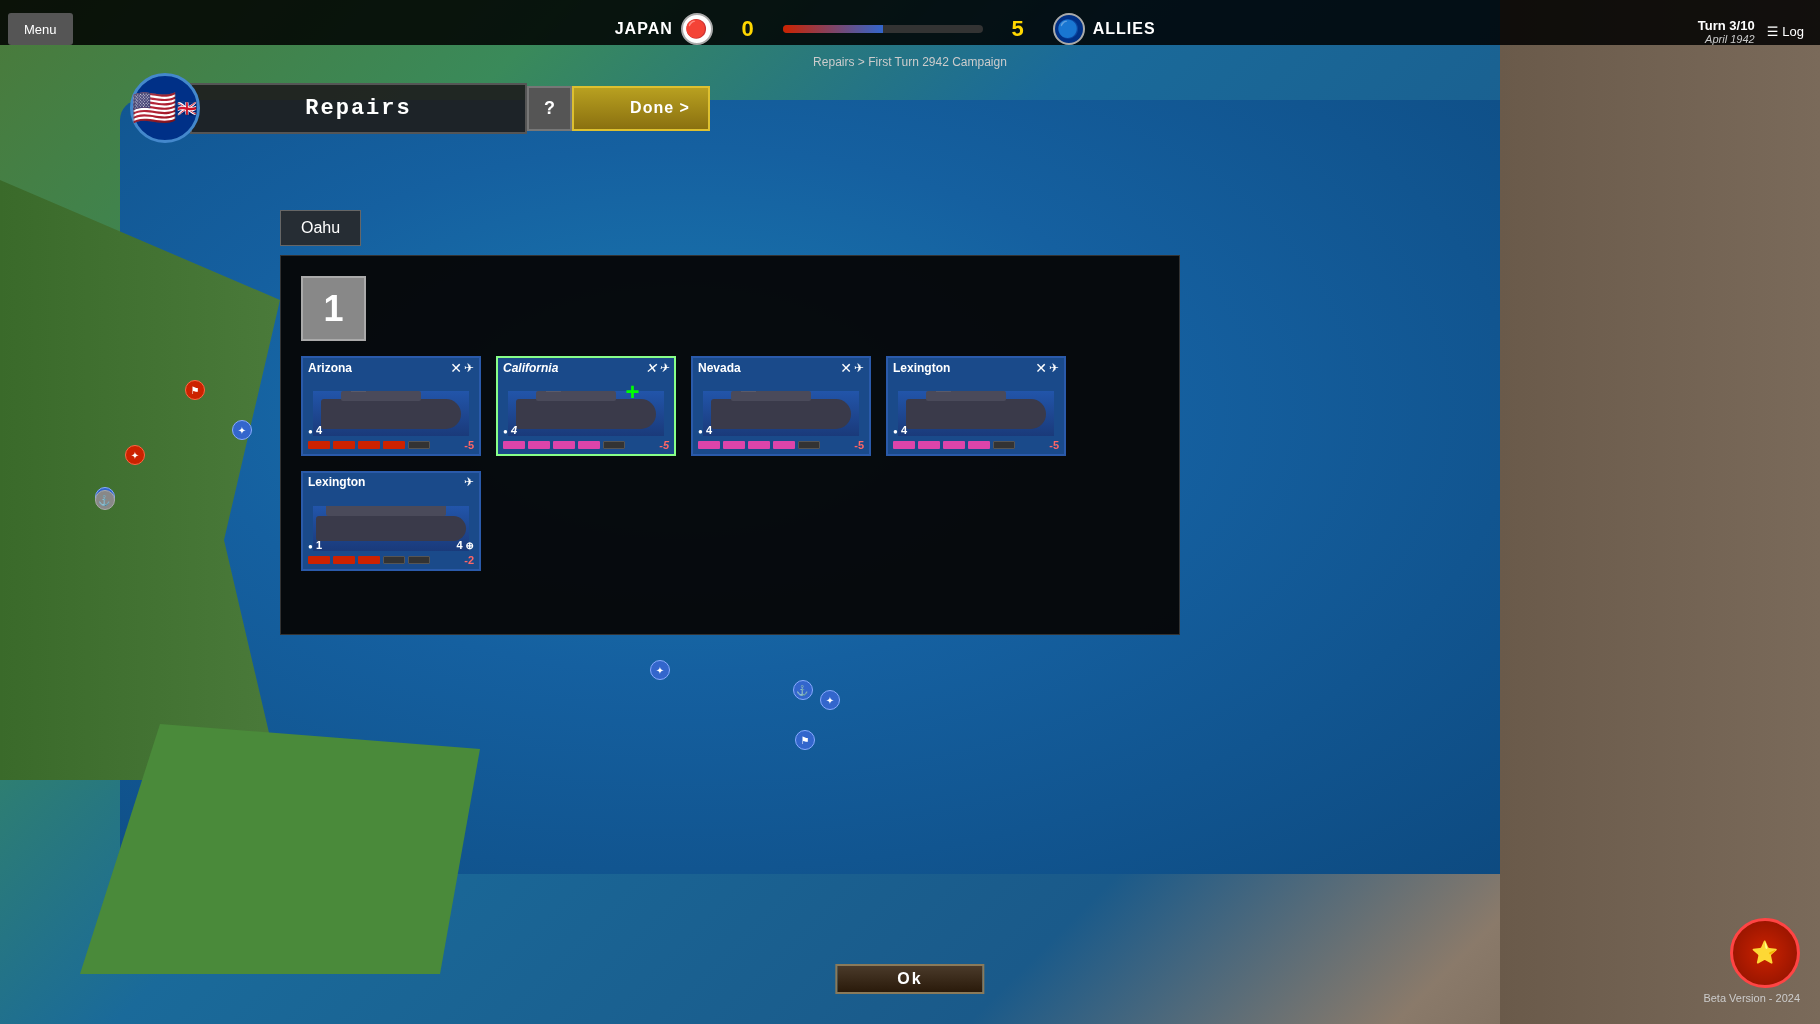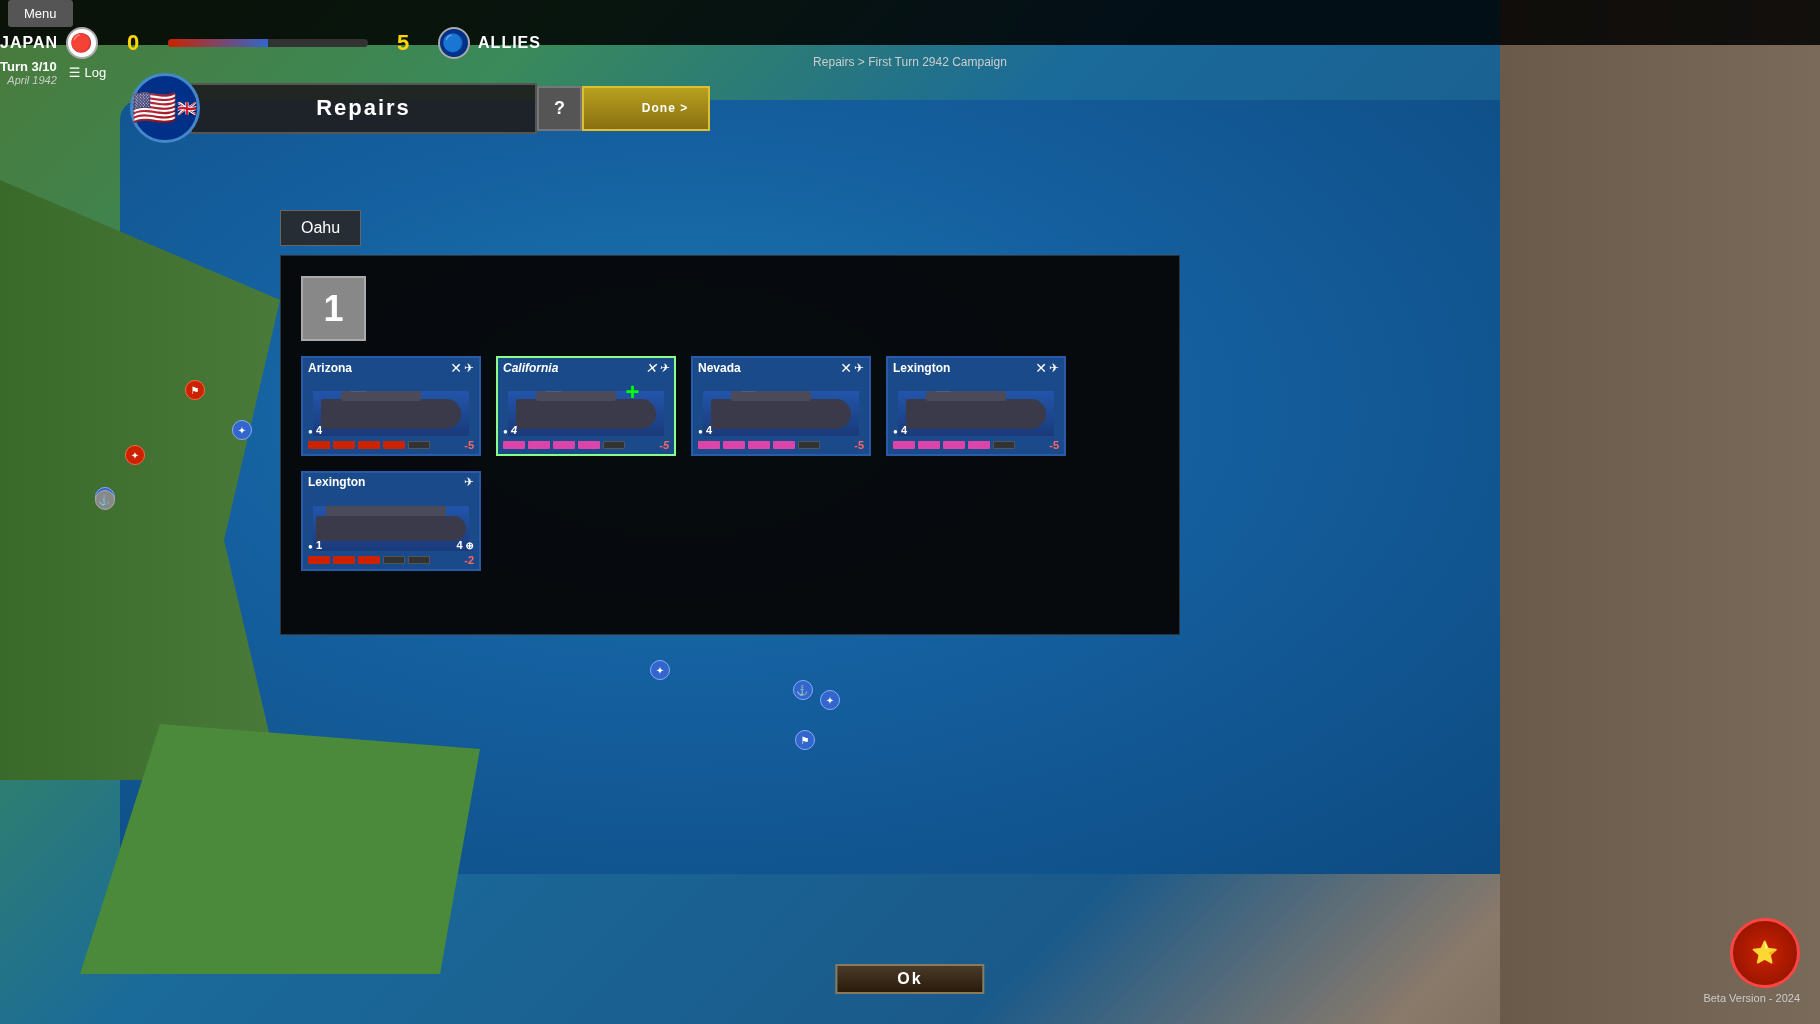--- a/index.html
+++ b/index.html
@@ -61,23 +61,22 @@
 
     
     .top-bar {
       position: absolute;
       top: 0;
       left: 0;
       right: 0;
       height: 45px;
       background: rgba(0,0,0,0.85);
       display: flex;
-      align-items: flex-start;
+      align-items: flex-end;
       z-index: 100;
-      flex-direction: column;
     }
 
     .menu-btn {
       background: #555;
       color: white;
       border: none;
       padding: 6px 16px;
       margin-left: 8px;
       font-size: 13px;
       cursor: pointer;
@@ -202,20 +201,21 @@
     }
 
     .repairs-title-bar {
       flex: 1;
       background: rgba(30,30,30,0.92);
       border: 2px solid #555;
       height: 51px;
       display: flex;
       align-items: center;
       justify-content: center;
+      font-family: Liberation Mono, monospace;
     }
 
     .repairs-title {
       color: white;
       font-size: 22px;
       font-weight: bold;
       letter-spacing: 2px;
     }
 
     .help-btn {
@@ -226,26 +226,26 @@
       color: white;
       font-size: 18px;
       font-weight: bold;
       cursor: pointer;
       display: flex;
       align-items: center;
       justify-content: center;
     }
 
     .done-btn {
-      width: 128px;
+      width: 138px;
       height: 45px;
       background: linear-gradient(to bottom, #b8a020, #8a7010);
       border: 2px solid #ddc030;
       color: white;
-      font-size: 12px;
+      font-size: 16px;
       font-weight: bold;
       cursor: pointer;
       display: flex;
       align-items: center;
       justify-content: center;
       letter-spacing: 1px;
       padding-left: 38px;
     }
 
     

